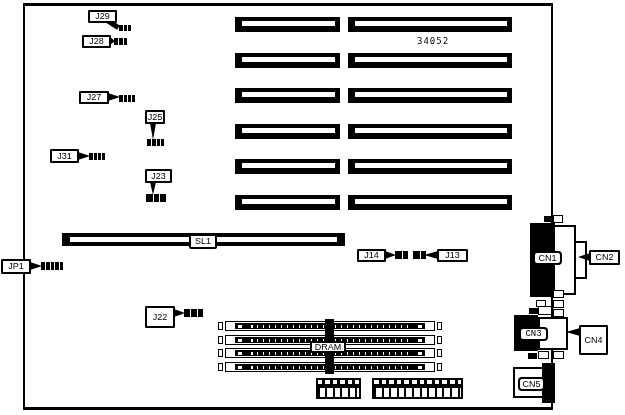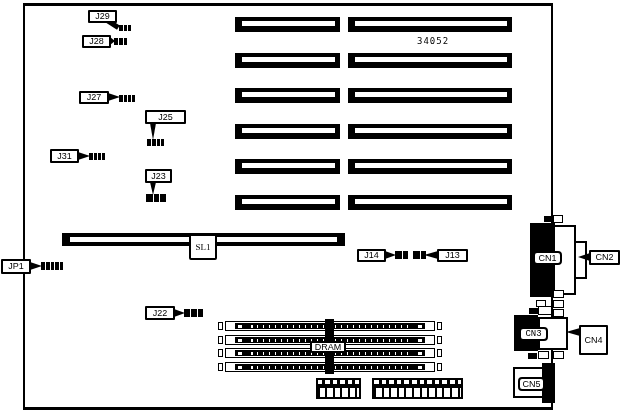--- a/index.html
+++ b/index.html
@@ -120,21 +120,21 @@
       <div style="position: absolute; left: 544px; top: 216px; width: 8px; height: 6px; box-sizing: border-box; background: rgb(0, 0, 0); z-index: 4;"></div>
       <div style="position: absolute; left: 553px; top: 290px; width: 11px; height: 8px; box-sizing: border-box; background: rgb(255, 255, 255); border: 1px solid rgb(0, 0, 0); z-index: 4;"></div>
       <div style="position: absolute; left: 553px; top: 300px; width: 11px; height: 8px; box-sizing: border-box; background: rgb(255, 255, 255); border: 1px solid rgb(0, 0, 0); z-index: 4;"></div>
       <div style="position: absolute; left: 536px; top: 300px; width: 10px; height: 7px; box-sizing: border-box; background: rgb(255, 255, 255); border: 1px solid rgb(0, 0, 0); z-index: 4;"></div>
       <div style="position: absolute; left: 538px; top: 306px; width: 14px; height: 9px; box-sizing: border-box; background: rgb(255, 255, 255); border: 1px solid rgb(0, 0, 0); z-index: 4;"></div>
       <div style="position: absolute; left: 529px; top: 308px; width: 9px; height: 6px; box-sizing: border-box; background: rgb(0, 0, 0); z-index: 4;"></div>
       <div style="position: absolute; left: 553px; top: 309px; width: 11px; height: 8px; box-sizing: border-box; background: rgb(255, 255, 255); border: 1px solid rgb(0, 0, 0); z-index: 4;"></div>
       <div style="position: absolute; left: 528px; top: 353px; width: 9px; height: 6px; box-sizing: border-box; background: rgb(0, 0, 0); z-index: 4;"></div>
       <div style="position: absolute; left: 538px; top: 351px; width: 11px; height: 8px; box-sizing: border-box; background: rgb(255, 255, 255); border: 1px solid rgb(0, 0, 0); z-index: 4;"></div>
       <div style="position: absolute; left: 553px; top: 351px; width: 11px; height: 8px; box-sizing: border-box; background: rgb(255, 255, 255); border: 1px solid rgb(0, 0, 0); z-index: 4;"></div>
-      <div class="plain-label" style="position: absolute; left: 189px; top: 234px; width: 28px; height: 26px; box-sizing: border-box; border-radius: 2px; font-family: Liberation Serif, serif;">SL1</div>
+      <div class="plain-label" style="position: absolute; left: 189px; top: 234px; width: 28px; height: 15px; box-sizing: border-box; border-radius: 2px;">SL1</div>
       <div class="plain-label" style="position: absolute; left: 310px; top: 341px; width: 36px; height: 12px; box-sizing: border-box; border-radius: 2px;">DRAM</div>
       <div class="plain-label" style="position: absolute; left: 533px; top: 251px; width: 29px; height: 14px; box-sizing: border-box; border-radius: 4px;">CN1</div>
       <div class="plain-label" style="position: absolute; left: 519px; top: 327px; width: 29px; height: 14px; box-sizing: border-box; border-radius: 4px; font-family: Liberation Mono, monospace;">CN3</div>
       <div class="plain-label" style="position: absolute; left: 518px; top: 377px; width: 27px; height: 14px; box-sizing: border-box; border-radius: 4px;">CN5</div>
       <div class="callout" style="position: absolute; left: 88px; top: 10px; width: 29px; height: 13px; box-sizing: border-box;">J29</div>
       <div style="position: absolute; left: 119px; top: 25px; width: 12px; height: 6px; box-sizing: border-box; background: rgb(0, 0, 0); z-index: 5;">
         <div style="position: absolute; left: 4px; top: 0px; bottom: 0px; width: 1px; background: rgb(255, 255, 255);"></div>
         <div style="position: absolute; left: 8px; top: 0px; bottom: 0px; width: 1px; background: rgb(255, 255, 255);"></div>
       </div>
       <div style="position: absolute; width: 14px; height: 5px; z-index: 6; background: rgb(0, 0, 0); left: 108px; top: 18px; transform: rotate(33deg); transform-origin: left top;"></div>
@@ -144,21 +144,21 @@
         <div style="position: absolute; left: 8.66667px; top: 0px; bottom: 0px; width: 1px; background: rgb(255, 255, 255);"></div>
       </div>
       <div style="position: absolute; width: 0px; height: 0px; z-index: 6; border-top: 4.5px solid transparent; border-bottom: 4.5px solid transparent; border-left: 5px solid rgb(0, 0, 0); left: 110px; top: 37px;"></div>
       <div class="callout" style="position: absolute; left: 79px; top: 91px; width: 30px; height: 13px; box-sizing: border-box;">J27</div>
       <div style="position: absolute; left: 119px; top: 95px; width: 16px; height: 7px; box-sizing: border-box; background: rgb(0, 0, 0); z-index: 5;">
         <div style="position: absolute; left: 4px; top: 0px; bottom: 0px; width: 1px; background: rgb(255, 255, 255);"></div>
         <div style="position: absolute; left: 8px; top: 0px; bottom: 0px; width: 1px; background: rgb(255, 255, 255);"></div>
         <div style="position: absolute; left: 12px; top: 0px; bottom: 0px; width: 1px; background: rgb(255, 255, 255);"></div>
       </div>
       <div style="position: absolute; width: 0px; height: 0px; z-index: 6; border-top: 4.5px solid transparent; border-bottom: 4.5px solid transparent; border-left: 12px solid rgb(0, 0, 0); left: 108px; top: 93px;"></div>
-      <div class="callout" style="position: absolute; left: 145px; top: 110px; width: 41px; height: 14px; box-sizing: border-box;">J25</div>
+      <div class="callout" style="position: absolute; left: 145px; top: 110px; width: 20px; height: 14px; box-sizing: border-box;">J25</div>
       <div style="position: absolute; left: 147px; top: 139px; width: 17px; height: 7px; box-sizing: border-box; background: rgb(0, 0, 0); z-index: 5;">
         <div style="position: absolute; left: 4.25px; top: 0px; bottom: 0px; width: 1px; background: rgb(255, 255, 255);"></div>
         <div style="position: absolute; left: 8.5px; top: 0px; bottom: 0px; width: 1px; background: rgb(255, 255, 255);"></div>
         <div style="position: absolute; left: 12.75px; top: 0px; bottom: 0px; width: 1px; background: rgb(255, 255, 255);"></div>
       </div>
       <div style="position: absolute; width: 0px; height: 0px; z-index: 6; border-left: 3.5px solid transparent; border-right: 3.5px solid transparent; border-top: 17px solid rgb(0, 0, 0); left: 150px; top: 123px;"></div>
       <div class="callout" style="position: absolute; left: 50px; top: 149px; width: 29px; height: 14px; box-sizing: border-box;">J31</div>
       <div style="position: absolute; left: 89px; top: 153px; width: 16px; height: 7px; box-sizing: border-box; background: rgb(0, 0, 0); z-index: 5;">
         <div style="position: absolute; left: 4px; top: 0px; bottom: 0px; width: 1px; background: rgb(255, 255, 255);"></div>
         <div style="position: absolute; left: 8px; top: 0px; bottom: 0px; width: 1px; background: rgb(255, 255, 255);"></div>
@@ -172,21 +172,21 @@
       </div>
       <div style="position: absolute; width: 0px; height: 0px; z-index: 6; border-left: 3.5px solid transparent; border-right: 3.5px solid transparent; border-top: 13px solid rgb(0, 0, 0); left: 150px; top: 182px;"></div>
       <div class="callout" style="position: absolute; left: 1px; top: 259px; width: 30px; height: 15px; box-sizing: border-box;">JP1</div>
       <div style="position: absolute; left: 41px; top: 262px; width: 22px; height: 8px; box-sizing: border-box; background: rgb(0, 0, 0); z-index: 5;">
         <div style="position: absolute; left: 4.4px; top: 0px; bottom: 0px; width: 1px; background: rgb(255, 255, 255);"></div>
         <div style="position: absolute; left: 8.8px; top: 0px; bottom: 0px; width: 1px; background: rgb(255, 255, 255);"></div>
         <div style="position: absolute; left: 13.2px; top: 0px; bottom: 0px; width: 1px; background: rgb(255, 255, 255);"></div>
         <div style="position: absolute; left: 17.6px; top: 0px; bottom: 0px; width: 1px; background: rgb(255, 255, 255);"></div>
       </div>
       <div style="position: absolute; width: 0px; height: 0px; z-index: 6; border-top: 4.5px solid transparent; border-bottom: 4.5px solid transparent; border-left: 12px solid rgb(0, 0, 0); left: 30px; top: 262px;"></div>
-      <div class="callout" style="position: absolute; left: 145px; top: 306px; width: 30px; height: 14px; box-sizing: border-box;">J22</div>
+      <div class="callout" style="position: absolute; left: 145px; top: 306px; width: 30px; height: 22px; box-sizing: border-box;">J22</div>
       <div style="position: absolute; left: 184px; top: 309px; width: 19px; height: 8px; box-sizing: border-box; background: rgb(0, 0, 0); z-index: 5;">
         <div style="position: absolute; left: 6.33333px; top: 0px; bottom: 0px; width: 1px; background: rgb(255, 255, 255);"></div>
         <div style="position: absolute; left: 12.6667px; top: 0px; bottom: 0px; width: 1px; background: rgb(255, 255, 255);"></div>
       </div>
       <div style="position: absolute; width: 0px; height: 0px; z-index: 6; border-top: 4.5px solid transparent; border-bottom: 4.5px solid transparent; border-left: 11px solid rgb(0, 0, 0); left: 174px; top: 308.5px;"></div>
       <div class="callout" style="position: absolute; left: 357px; top: 249px; width: 29px; height: 13px; box-sizing: border-box;">J14</div>
       <div style="position: absolute; left: 395px; top: 251px; width: 13px; height: 8px; box-sizing: border-box; background: rgb(0, 0, 0); z-index: 5;">
         <div style="position: absolute; left: 6.5px; top: 0px; bottom: 0px; width: 1px; background: rgb(255, 255, 255);"></div>
       </div>
       <div style="position: absolute; width: 0px; height: 0px; z-index: 6; border-top: 4.5px solid transparent; border-bottom: 4.5px solid transparent; border-left: 11px solid rgb(0, 0, 0); left: 385px; top: 251px;"></div>

